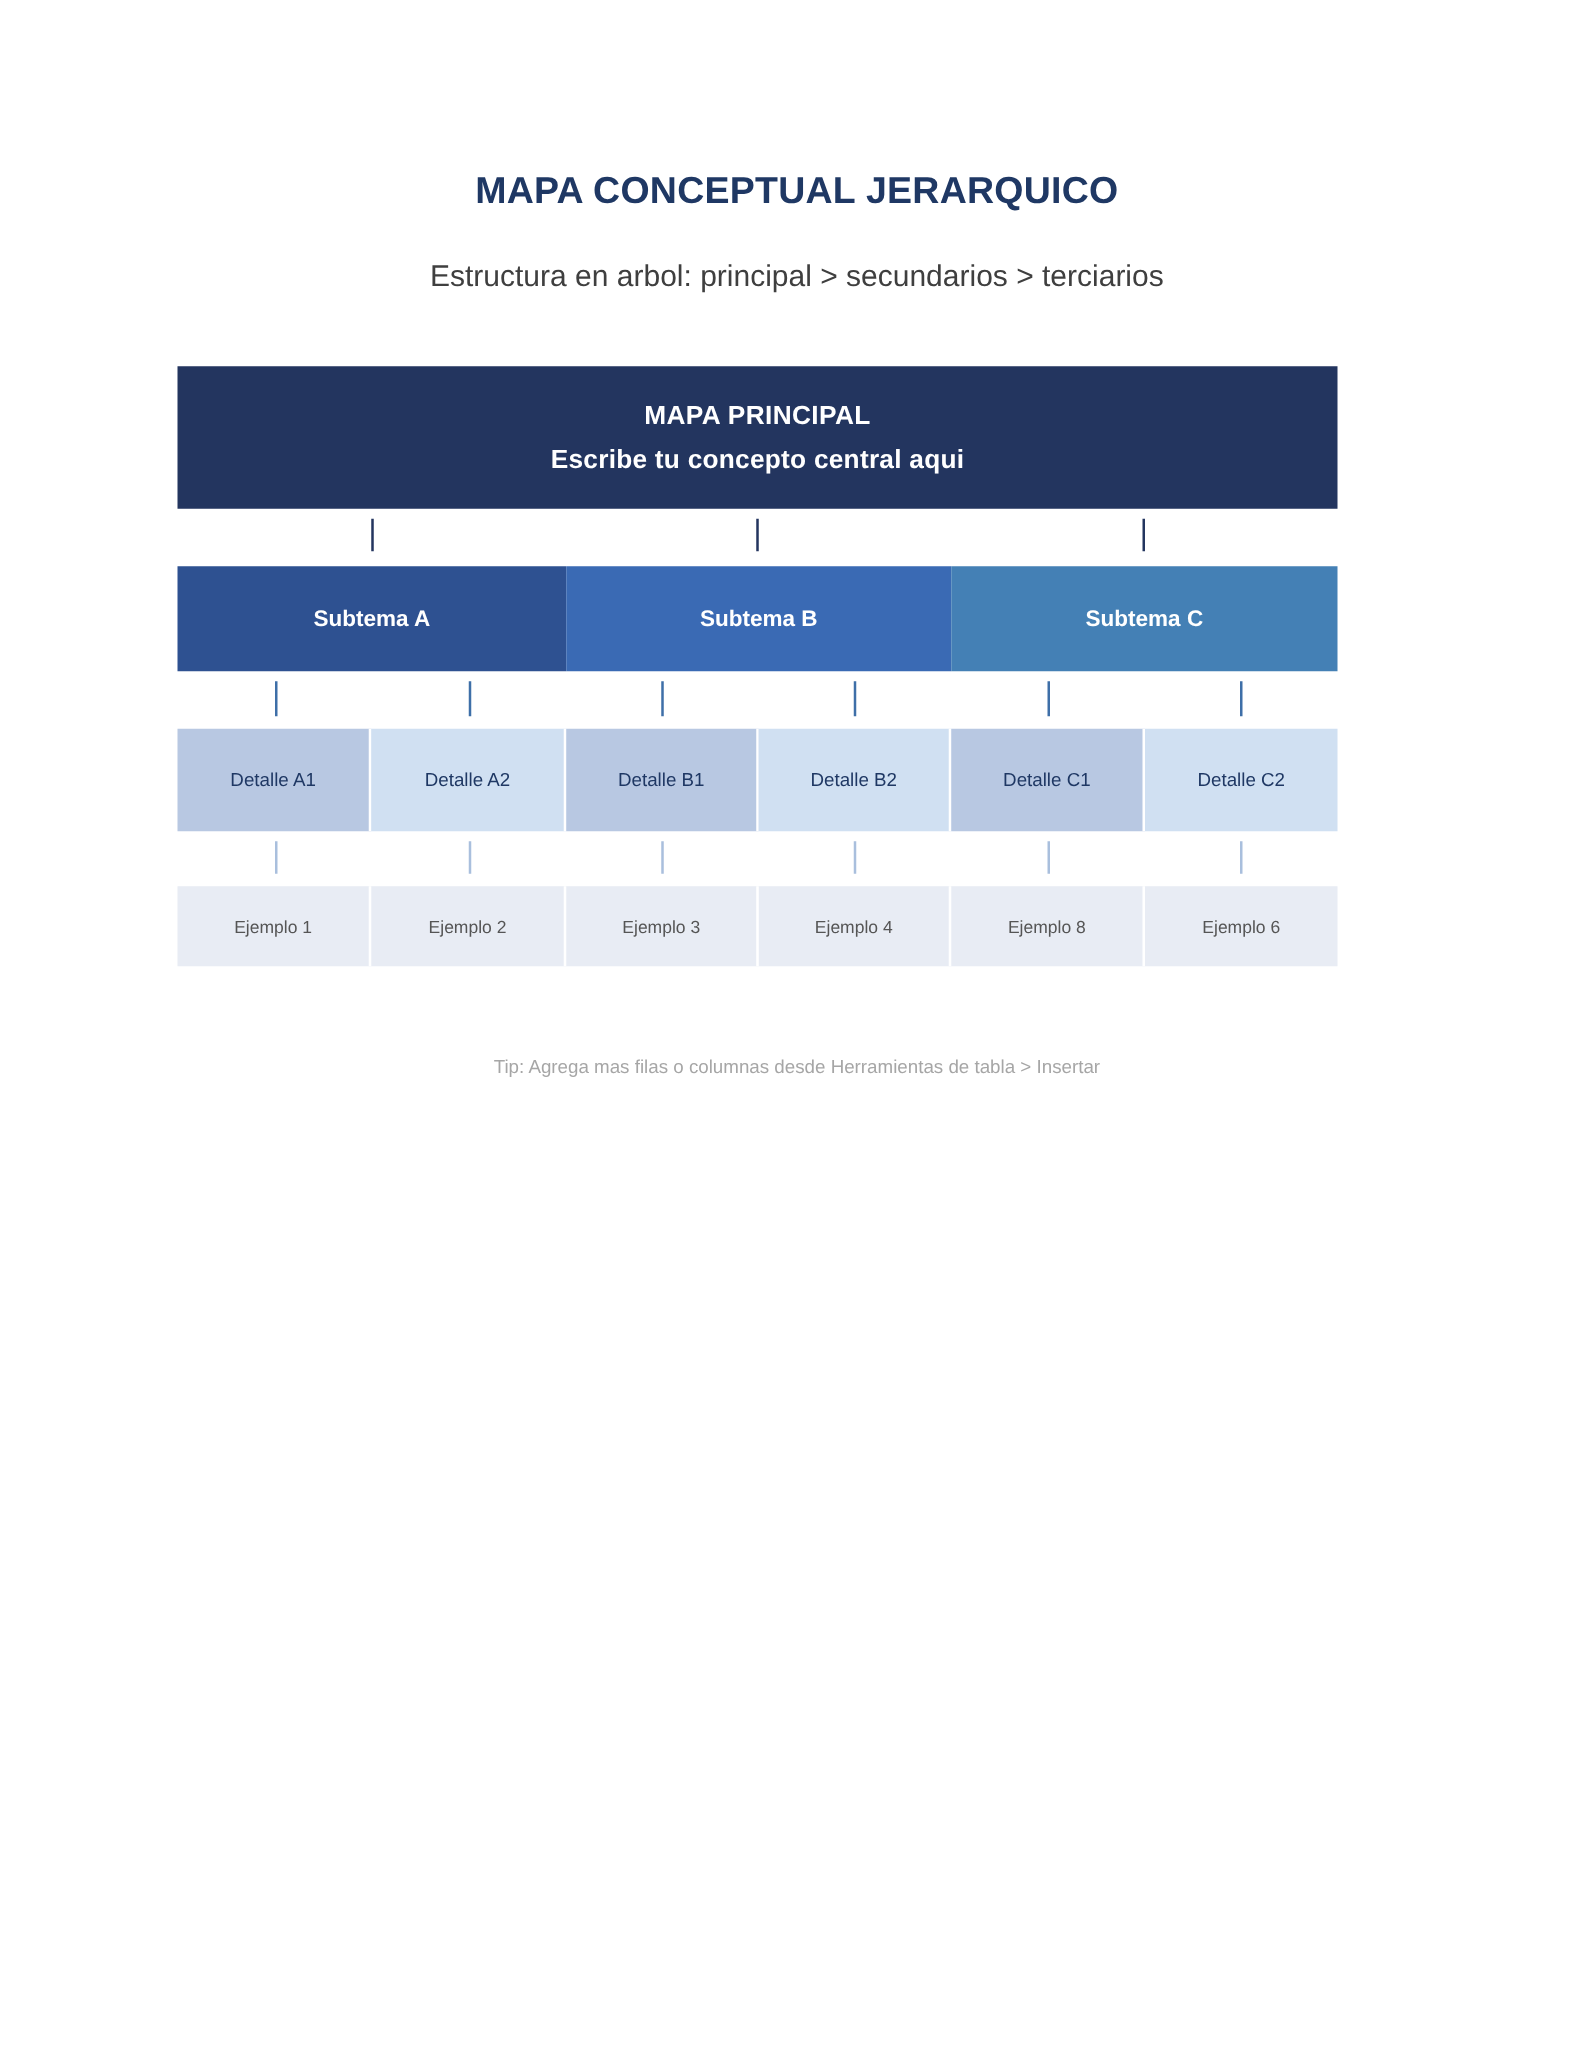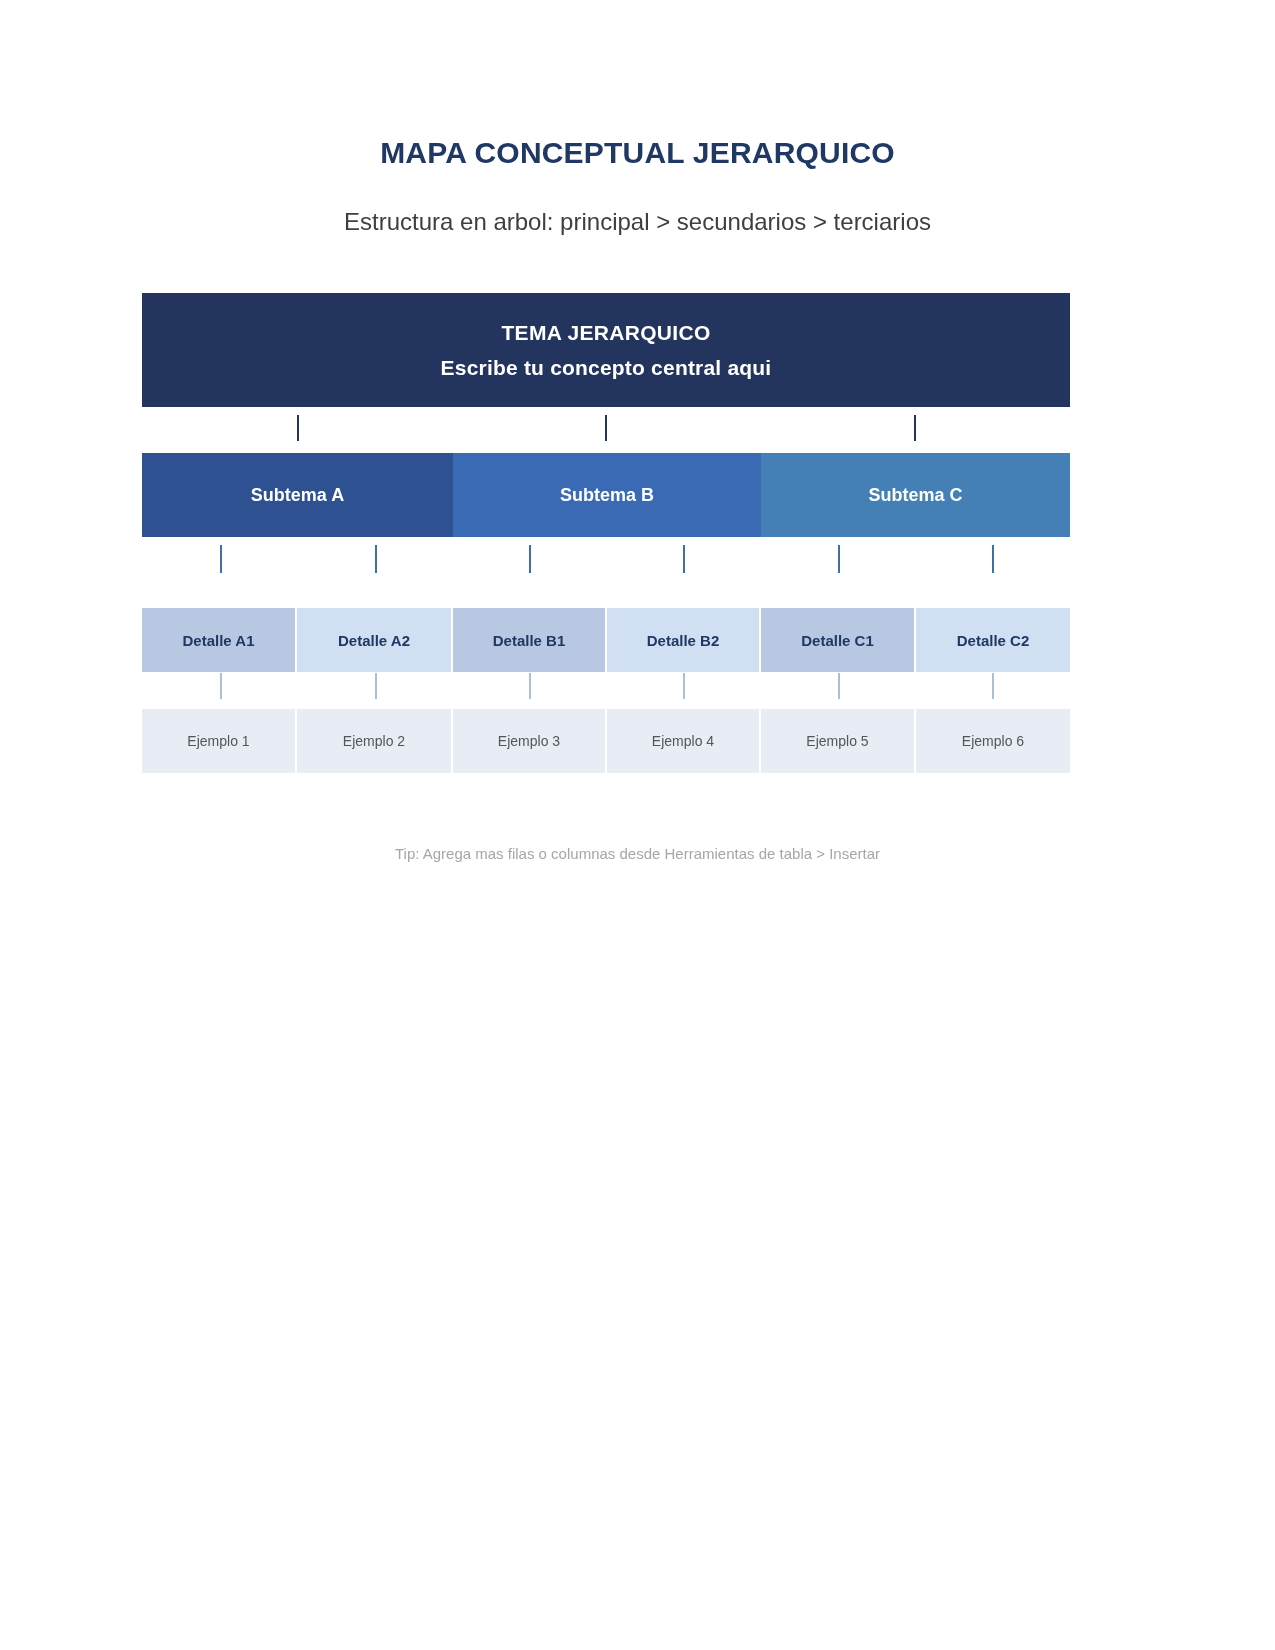--- a/index.html
+++ b/index.html
@@ -115,30 +115,29 @@
     box-sizing: border-box;
   }
 
   
   .row-detail {
     width: 928px;
     height: 82px;
     display: flex;
   }
   .detail-cell {
-    height: 64px;
+    height: 82px;
     display: flex;
     align-items: center;
     justify-content: center;
     color: #1f3864;
     font-size: 15px;
-    font-weight: bold;
+    font-weight: normal;
     box-sizing: border-box;
     border-right: 2px solid #ffffff;
-    margin-top: 25px;
   }
   .detail-cell:last-child { border-right: none; }
 
   
   .row-example {
     width: 928px;
     height: 64px;
     display: flex;
     background: #e8ecf4;
   }
@@ -171,21 +170,21 @@
 <body>
 
 <div class="page">
 
   <div class="doc-title">MAPA CONCEPTUAL JERARQUICO</div>
   <div class="doc-subtitle">Estructura en arbol: principal &gt; secundarios &gt; terciarios</div>
 
   <div class="diagram">
 
     <div class="row-main">
-      <div class="main-kicker">TEMA JERARQUICO</div>
+      <div class="main-kicker">MAPA PRINCIPAL</div>
       <div class="main-text">Escribe tu concepto central aqui</div>
     </div>
 
     <div class="connectors conn-main" id="conn-main">
         <div class="conn" style="left: 155px;"></div>
         <div class="conn" style="left: 463px;"></div>
         <div class="conn" style="left: 772px;"></div>
       </div>
 
     <div class="row-sub" id="row-sub">
@@ -246,21 +245,21 @@
         <div class="example-cell" style="width: 156px;">
           <span>Ejemplo 2</span>
         </div>
         <div class="example-cell" style="width: 154px;">
           <span>Ejemplo 3</span>
         </div>
         <div class="example-cell" style="width: 154px;">
           <span>Ejemplo 4</span>
         </div>
         <div class="example-cell" style="width: 155px;">
-          <span>Ejemplo 5</span>
+          <span>Ejemplo 8</span>
         </div>
         <div class="example-cell" style="width: 154px;">
           <span>Ejemplo 6</span>
         </div>
       </div>
 
   </div>
 
   <div class="tip">Tip: Agrega mas filas o columnas desde Herramientas de tabla &gt; Insertar</div>
 

